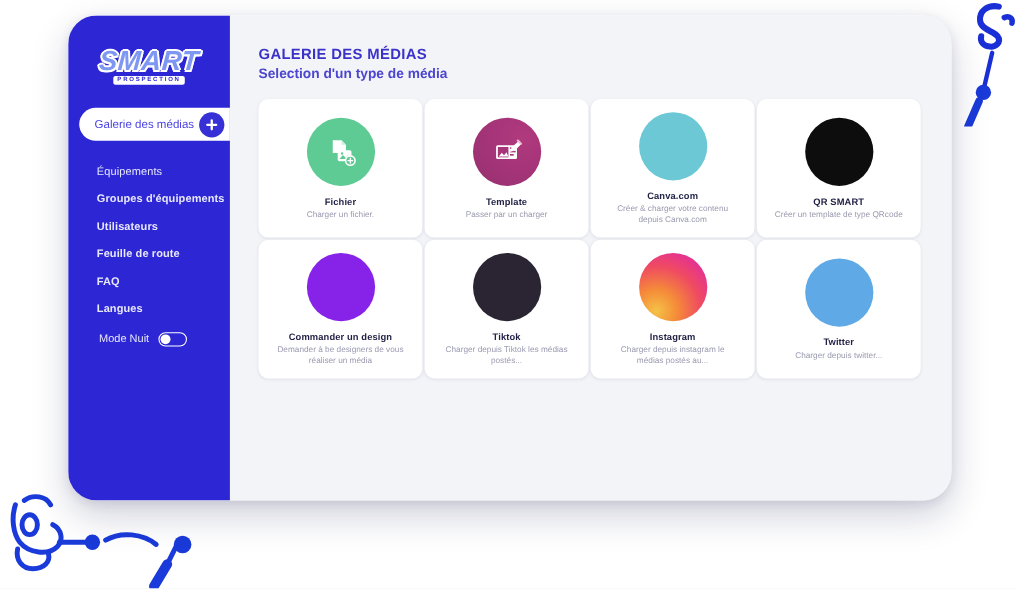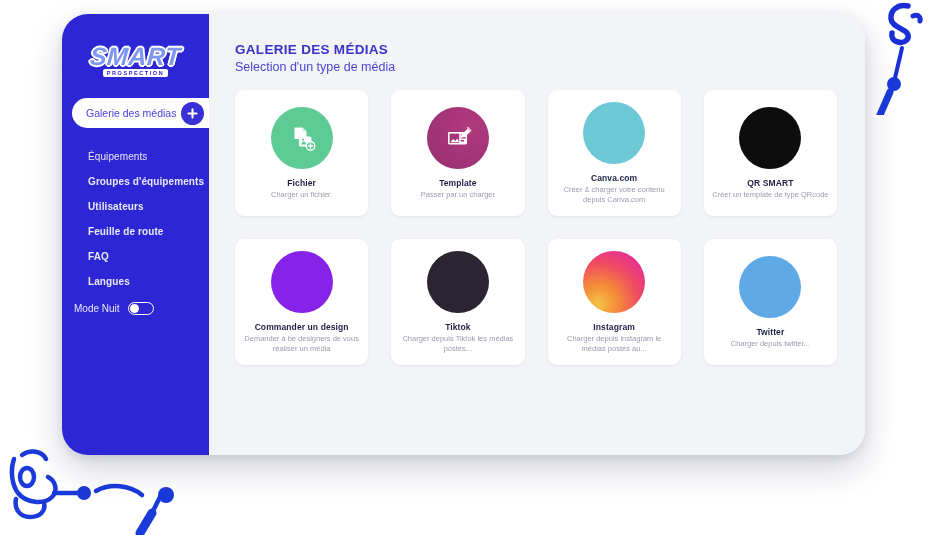--- a/index.html
+++ b/index.html
@@ -112,21 +112,21 @@
     font-size: 10px;
     color: #e8e8fb;
     letter-spacing: 0.1px;
     white-space: nowrap;
   }
   .nav-item + .nav-item { margin-top: 0px; font-weight: bold; }
 
   .nightmode-row {
     display: flex;
     align-items: center;
-    padding-left: 12px;
+    padding-left: 28px;
     margin-top: 2px;
     height: 25px;
   }
   .nightmode-label {
     font-size: 10px;
     color: #e8e8fb;
     margin-right: 8px;
   }
   .toggle {
     width: 26px;
@@ -157,28 +157,28 @@
   .page-title {
     font-size: 13.5px;
     font-weight: bold;
     color: #3b32c9;
     letter-spacing: 0.3px;
   }
   .page-subtitle {
     font-size: 12.5px;
     color: #4c45cf;
     margin-top: 3px;
-    font-weight: 400;
+    font-weight: 700;
   }
 
   .card-grid {
     margin-top: 16px;
     display: grid;
     grid-template-columns: repeat(4, 1fr);
-    gap: 23px;
+    gap: 2px;
   }
 
   .card {
     background: #ffffff;
     border-radius: 9px;
     height: 126px;
     display: flex;
     flex-direction: column;
     align-items: center;
     justify-content: center;

